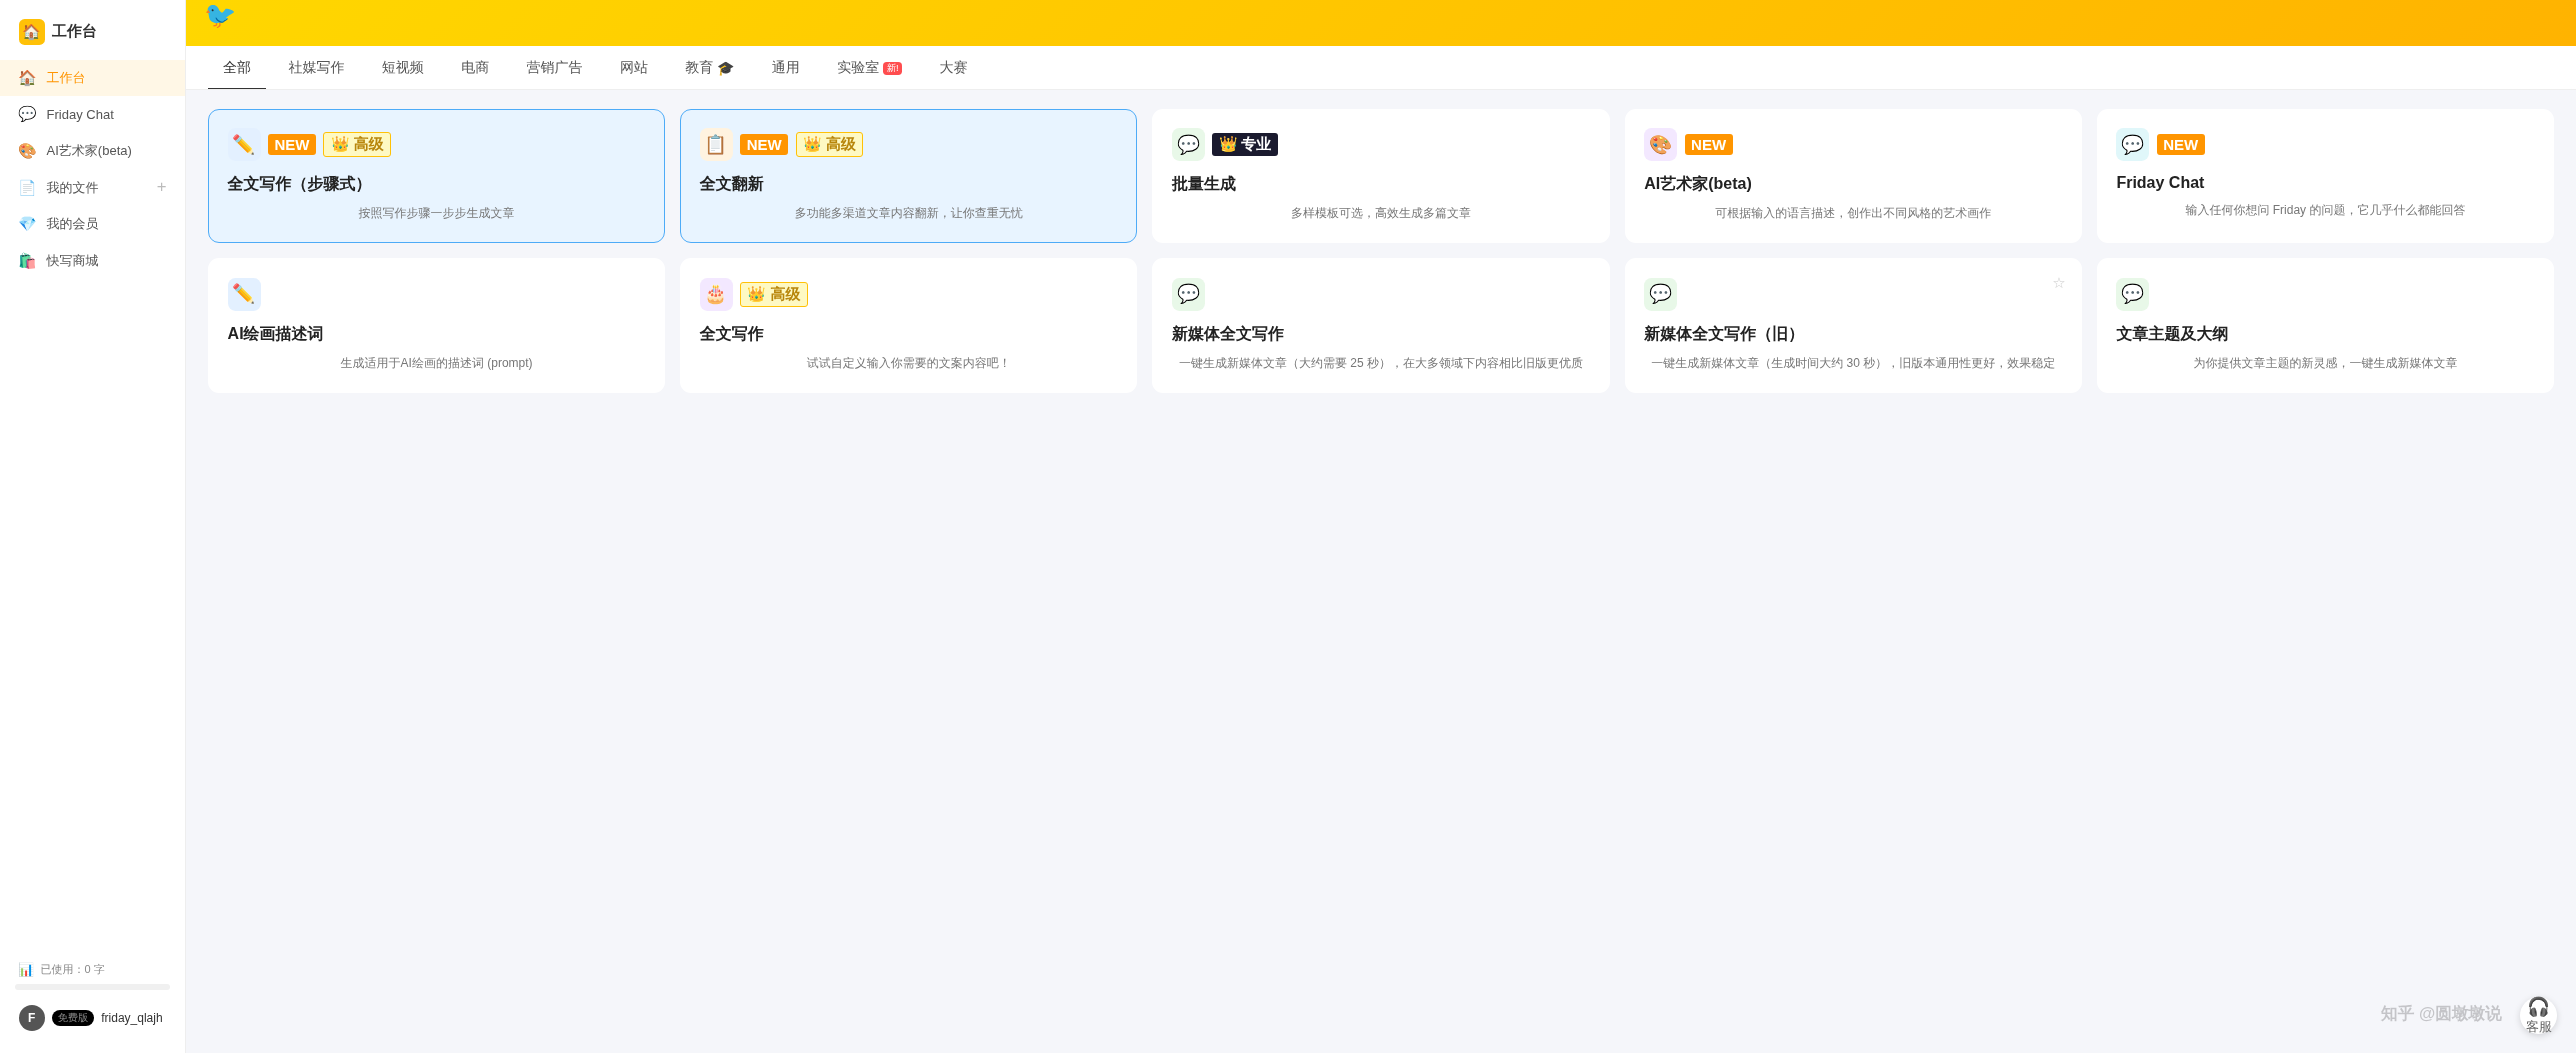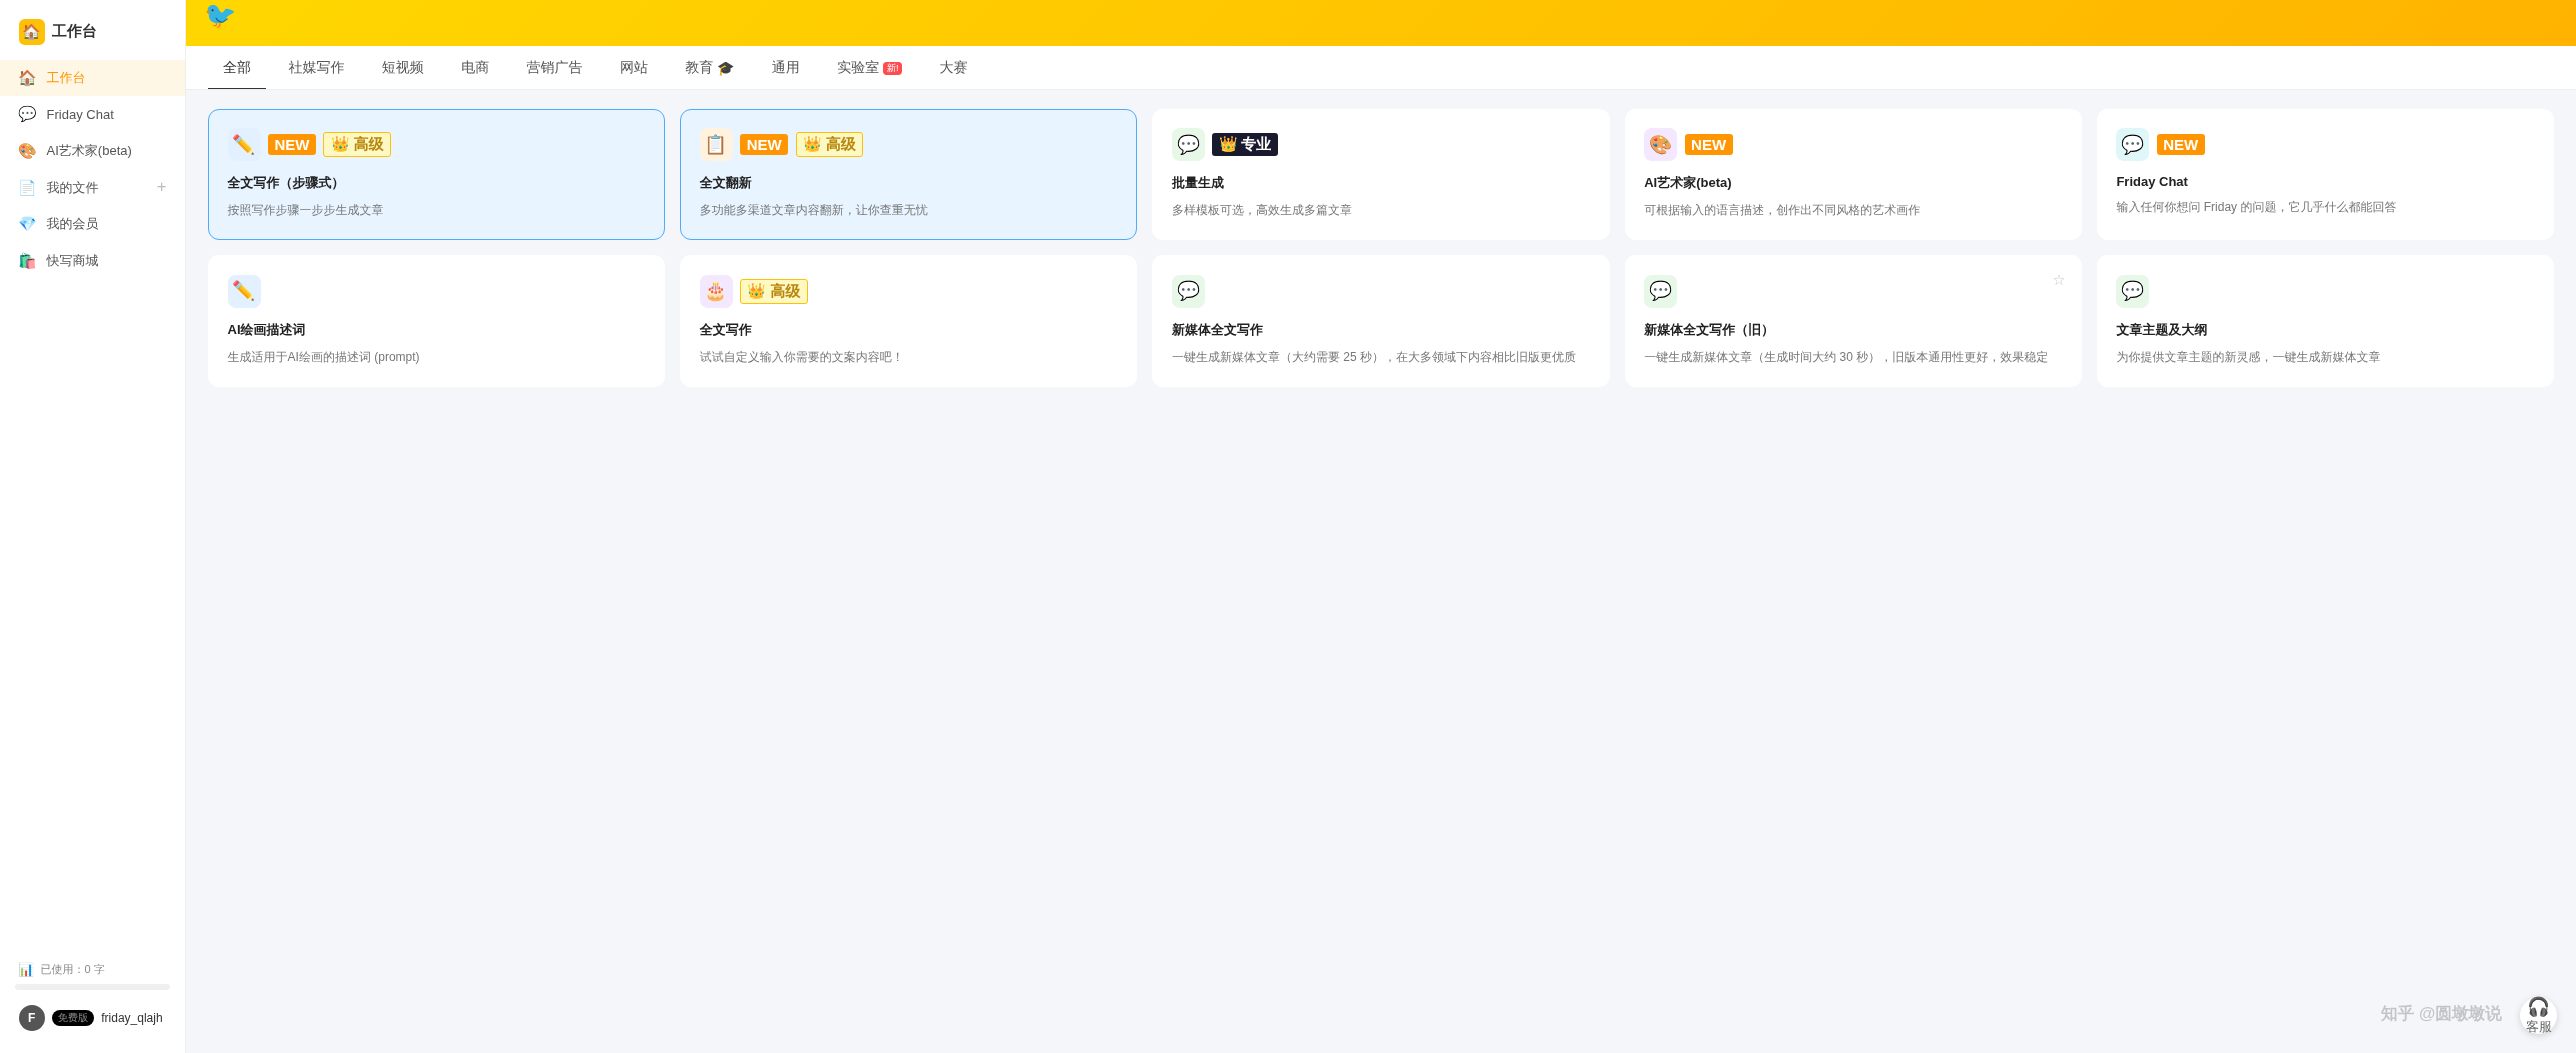--- a/index.html
+++ b/index.html
@@ -243,29 +243,30 @@
     .badge-advanced {
       background: #fef9c3;
       color: #b8860b;
       border: 0.9px solid #ffc107;
       display: flex;
       align-items: center;
       gap: 2.8px;
     }
 
     .card-title {
-      font-size: 13px;
+      font-size: 16px;
       font-weight: 600;
       color: #222;
       margin-bottom: 9.3px;
     }
     .card-desc {
       font-size: 12px;
       color: #777;
       line-height: 1.6;
+      text-align: center;
     }
 
     .star-btn {
       position: absolute;
       top: 15px;
       right: 15px;
       font-size: 15px;
       color: #ccc;
       cursor: pointer;
     }

